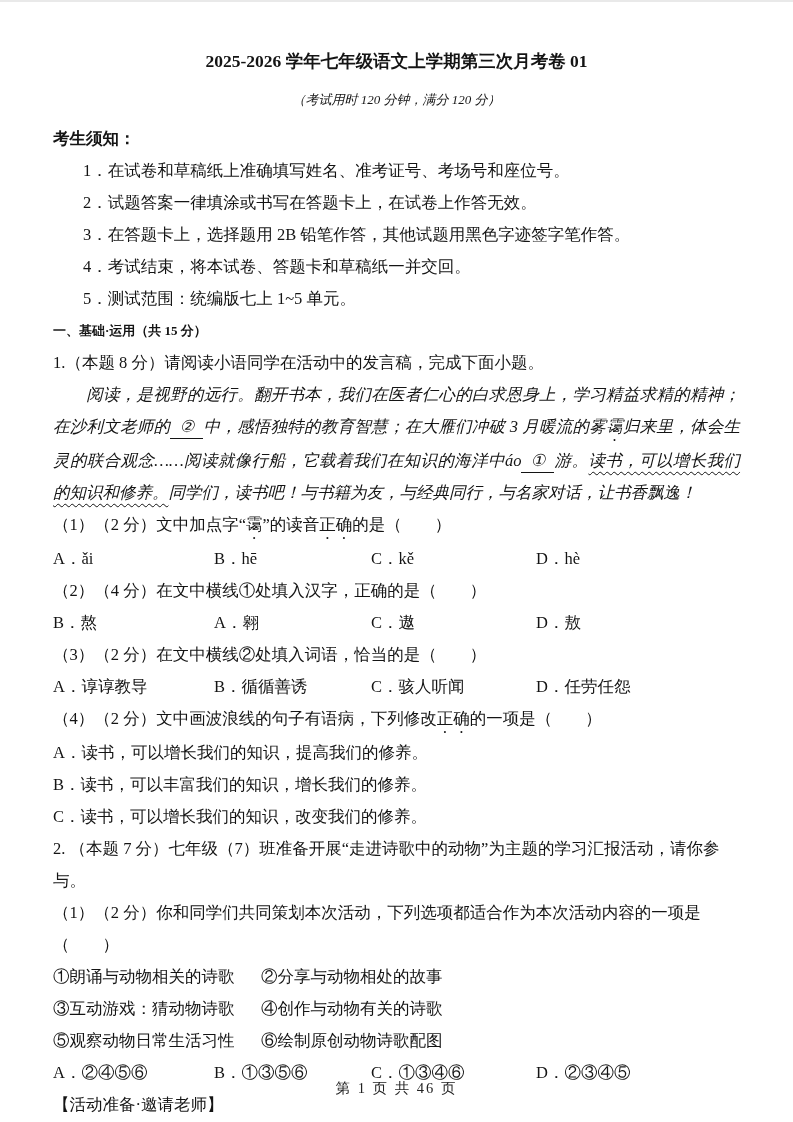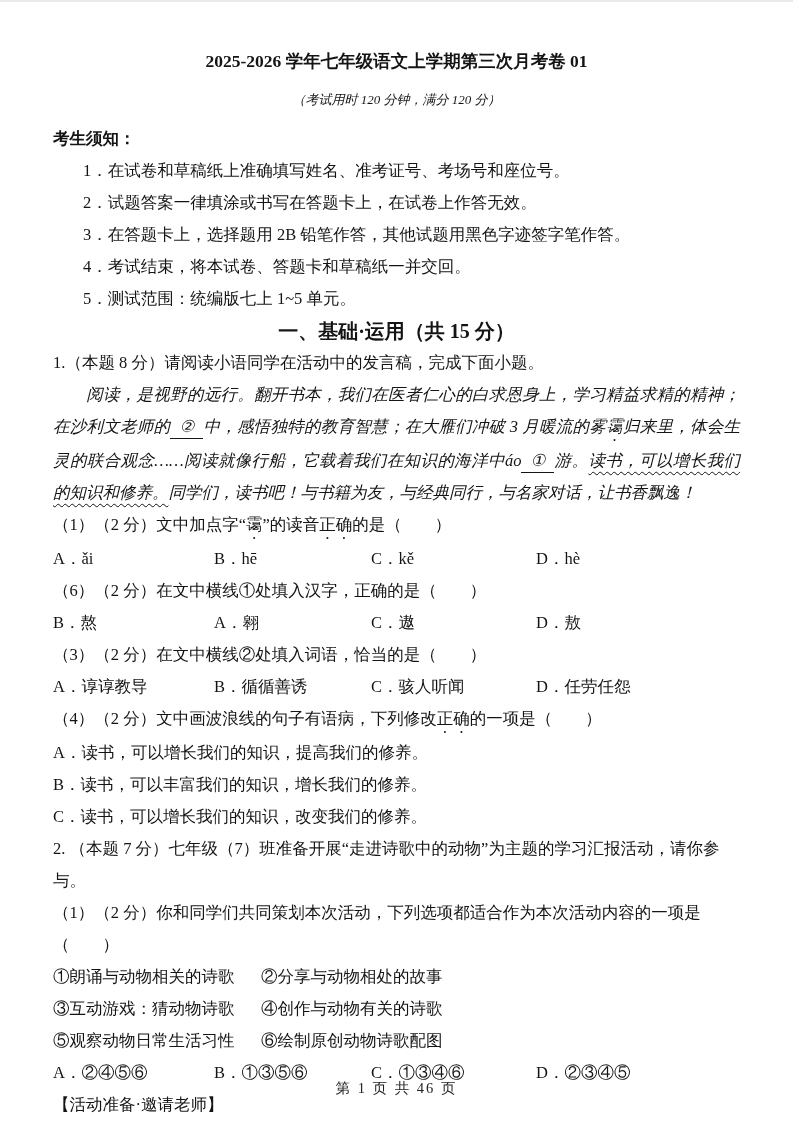--- a/index.html
+++ b/index.html
@@ -25,23 +25,22 @@
   .subtitle {
     text-align:center;
     font-size:13px;
     line-height:26px;
     margin-top:13px;
   }
   .kaiti { font-style:italic; }
   .notice-heading { font-weight:bold; margin-top:10px; }
   .notice-item { padding-left:30px; }
   .section-heading {
-    text-align:center;
     font-weight:bold;
-    font-size:20px;
+    font-size:13px;
     margin:0;
     line-height:32px;
   }
   .line { margin:0; }
   .passage {
     margin:0;
     text-align:justify;
   }
   .passage .indent { display:inline-block; width:33px; }
   .blank {
@@ -107,21 +106,21 @@
     <p class="passage kaiti"><span class="indent"></span><span>阅读，是视野的远行。翻开书本，我们在医者仁心的白求恩身上，学习精益求精的精神；在沙利文老师的</span><span class="blank"><span>②</span></span><span>中，感悟独特的教育智慧；在大雁们冲破 3 月暖流的雾</span><span class="dot-under">霭</span><span>归来里，体会生灵的联合观念……阅读就像行船，它载着我们在知识的海洋中áo</span><span class="blank"><span>①</span></span><span>游。</span><span class="wavy">读书，可以增长我们的知识和修养。</span><span>同学们，读书吧！与书籍为友，与经典同行，与名家对话，让书香飘逸！</span></p>
 
     <p class="line"><span>（1）（2 分）文中加点字“</span><span class="dot-under">霭</span><span>”的读音</span><span class="dot-under">正确</span><span>的是（　　）</span></p>
     <div class="opt-row">
       <span>A．ǎi</span>
       <span>B．hē</span>
       <span>C．kě</span>
       <span>D．hè</span>
     </div>
 
-    <p class="line">（6）（2 分）在文中横线①处填入汉字，正确的是（　　）</p>
+    <p class="line">（2）（4 分）在文中横线①处填入汉字，正确的是（　　）</p>
     <div class="opt-row">
       <span>B．熬</span>
       <span>A．翱</span>
       <span>C．遨</span>
       <span>D．敖</span>
     </div>
 
     <p class="line">（3）（2 分）在文中横线②处填入词语，恰当的是（　　）</p>
     <div class="opt-row">
       <span>A．谆谆教导</span>

